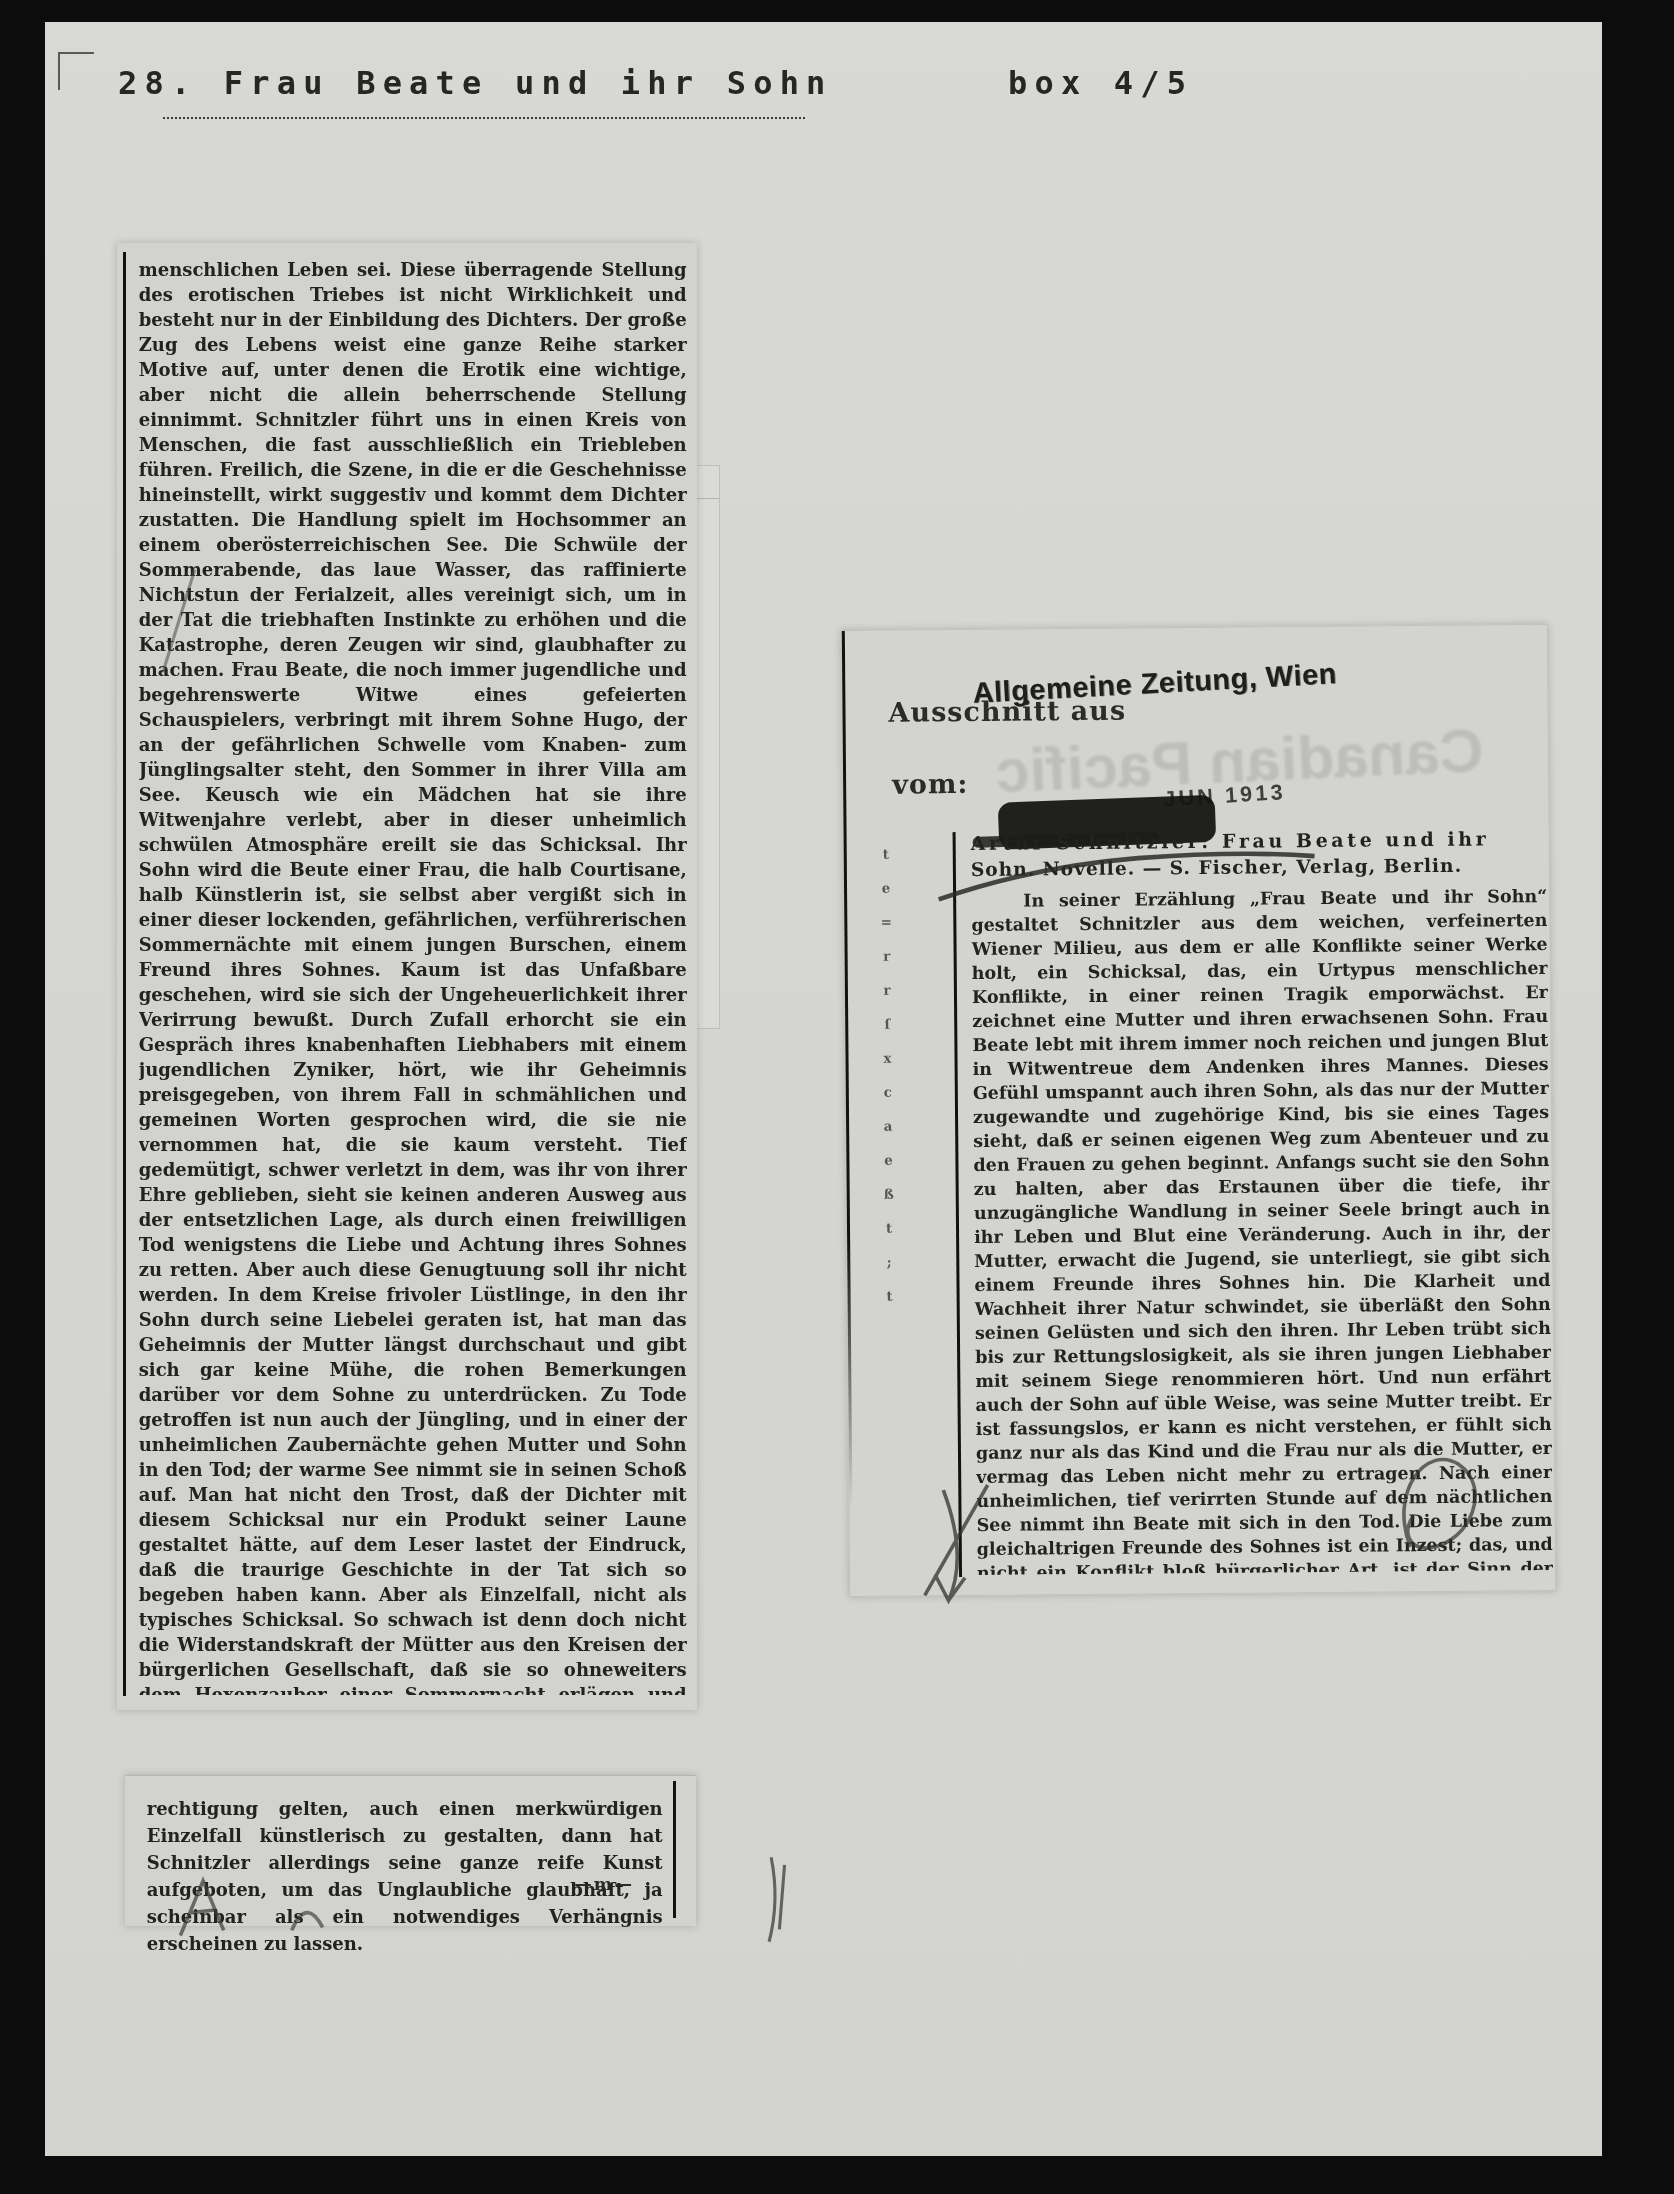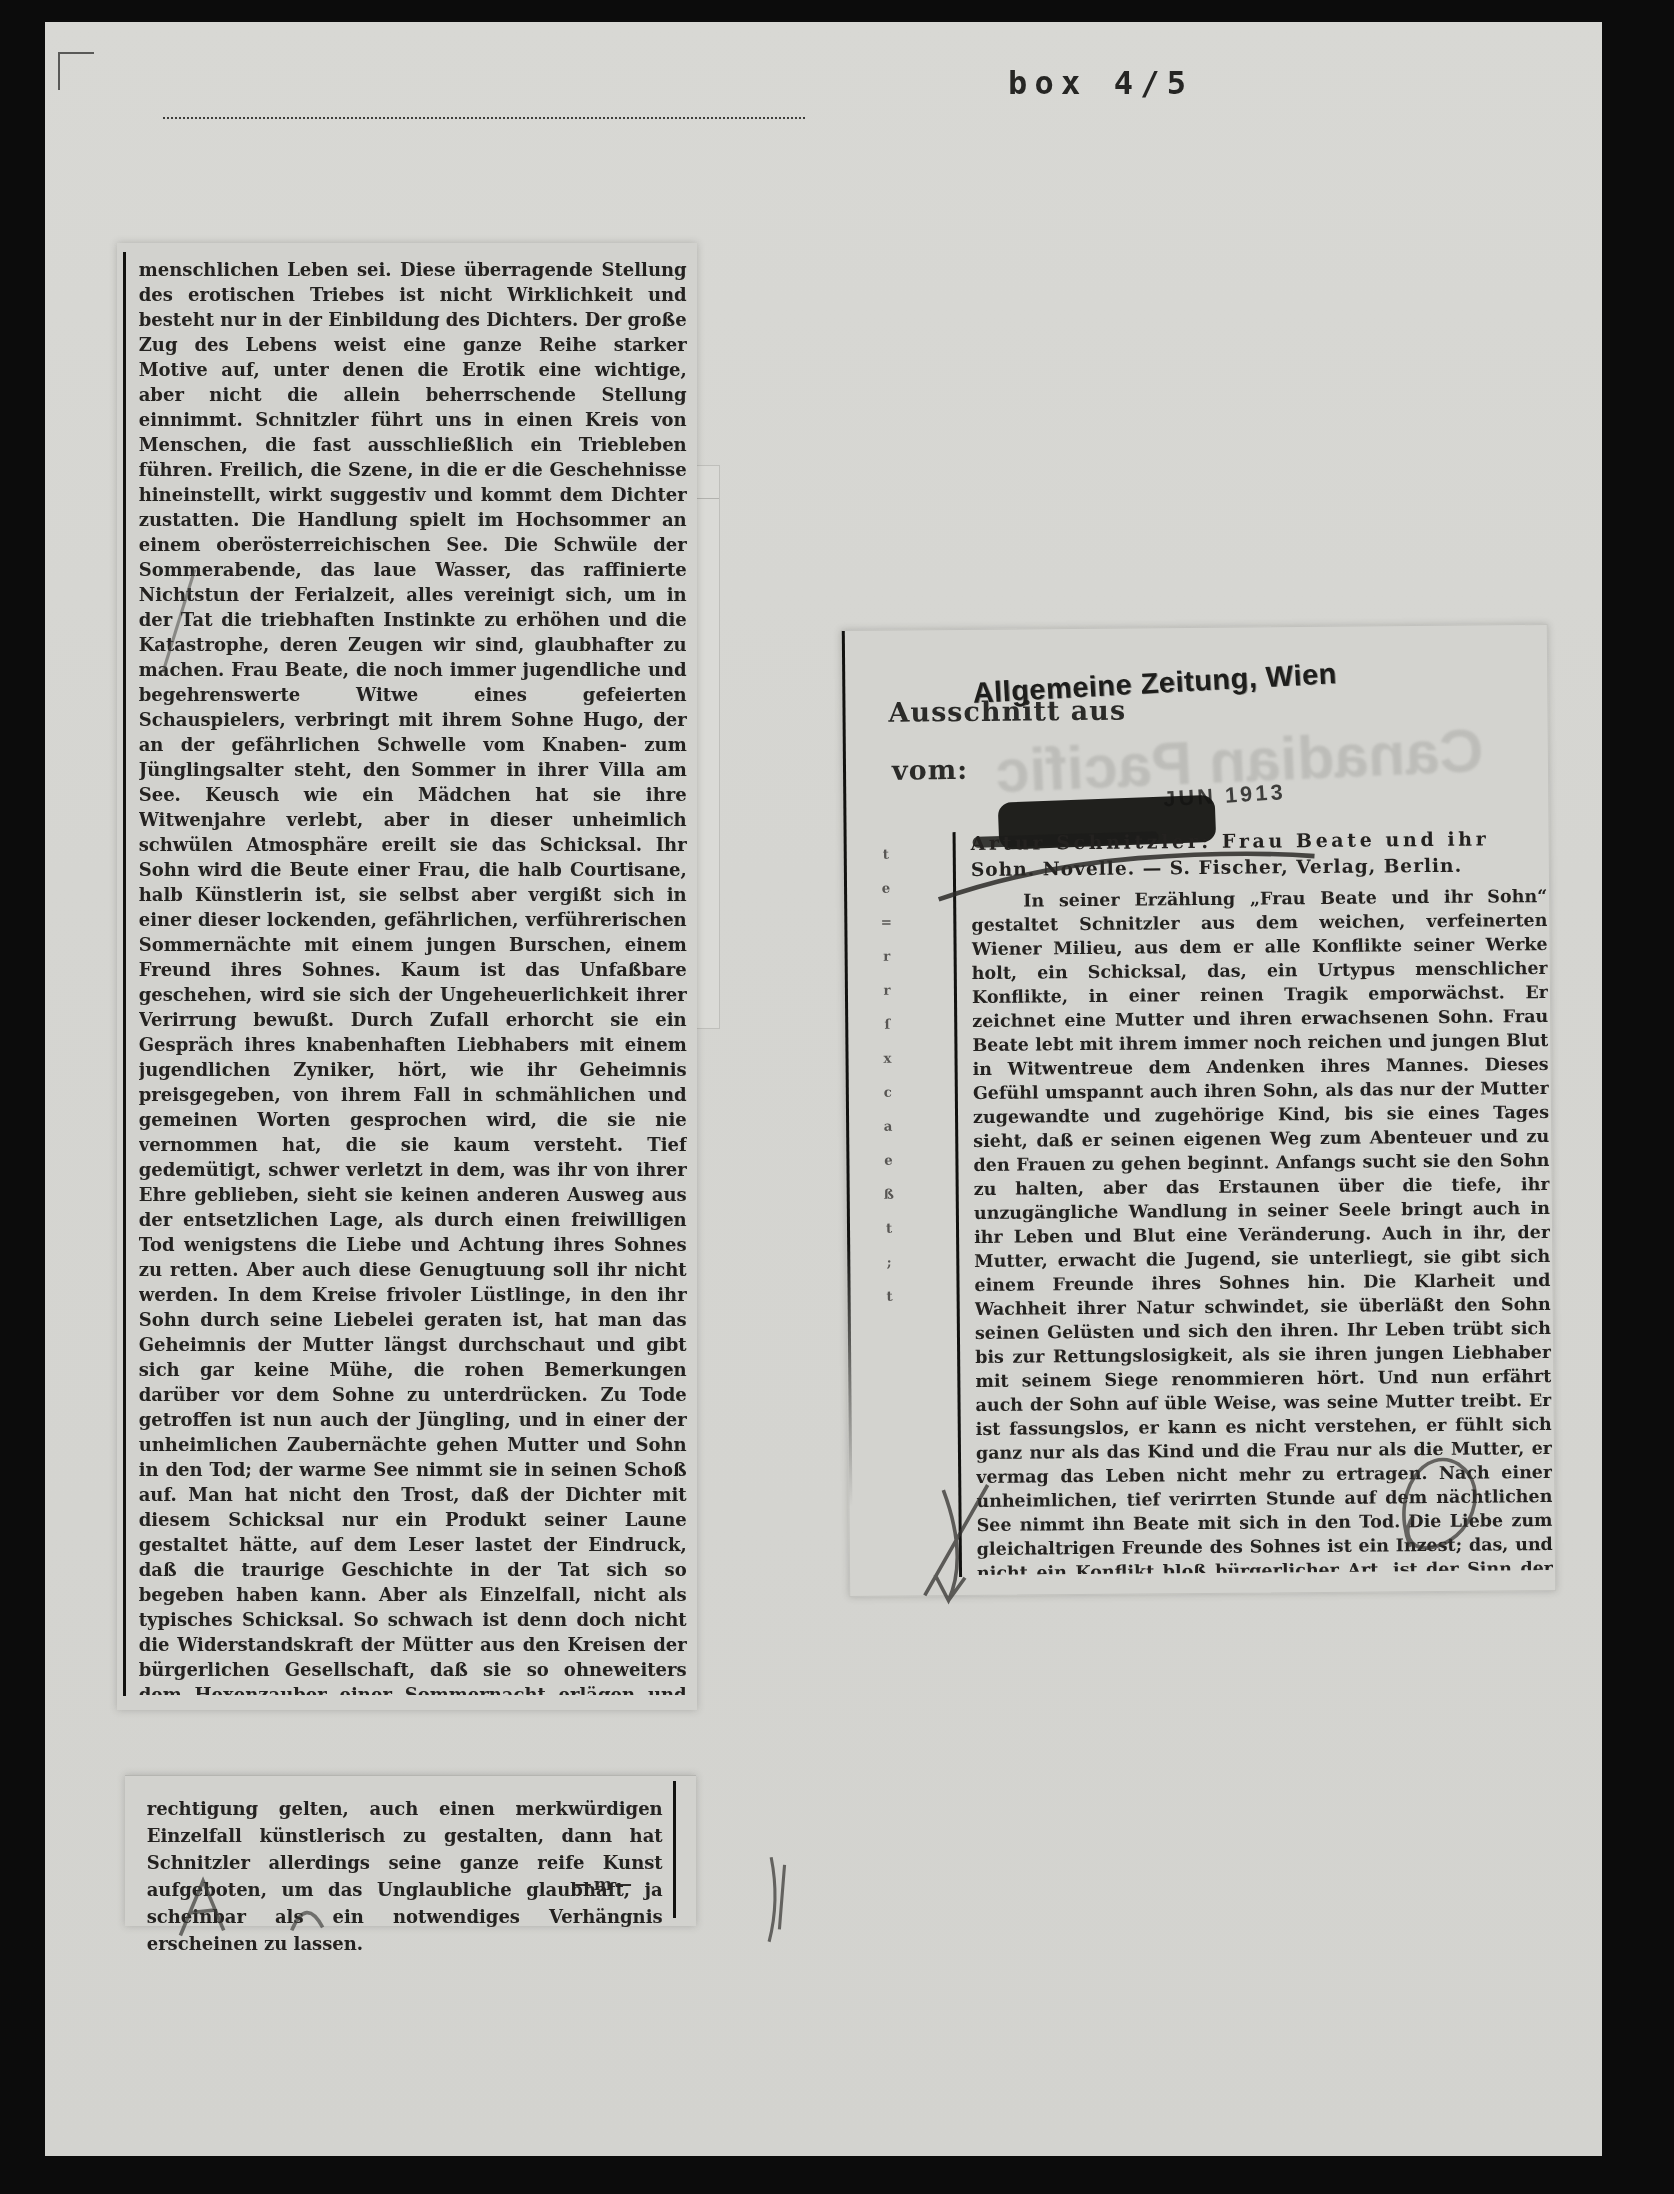--- a/index.html
+++ b/index.html
@@ -36,21 +36,21 @@
   #frag-rule{right:19.6px;top:5.2px;width:3.1px;height:137px;}
   #frag-text{position:absolute;left:21.7px;top:19.6px;width:516px;font-size:18px;line-height:27px;}
   #frag-sig{position:absolute;right:62px;bottom:32px;font-size:17.5px;font-weight:bold;
         letter-spacing:2.1px;color:#2a2826;}
   
   #right-clip{left:800px;top:605px;width:705px;height:965px;background:#d3d3cf;
         transform:rotate(-0.5deg);border:0.5px solid #c2c2be;}
   .formlabel{position:absolute;font-family:"DejaVu Serif",serif;font-weight:bold;
         font-size:27px;color:#2b2b29;letter-spacing:1px;}
   #form-aus{left:46px;top:66px;}
-  #form-vom{left:49px;top:124px;text-align:center;}
+  #form-vom{left:49px;top:138px;text-align:center;}
   #np-stamp{position:absolute;left:130px;top:34px;width:567px;
         font-family:"Liberation Sans",sans-serif;font-weight:bold;font-size:29px;
         color:#1e1e1c;transform:rotate(-2.6deg);letter-spacing:0.5px;white-space:nowrap;
         text-shadow:1px 0.5px 0 rgba(30,30,28,.45);}
   #ghost{position:absolute;left:108px;top:98px;width:577px;text-align:center;
         font-family:"Liberation Sans",sans-serif;font-weight:bold;font-size:61px;
         color:#a9a9a5;opacity:.5;transform:scaleX(-1) rotate(2deg);
         filter:blur(1px);white-space:nowrap;}
   #smudge{position:absolute;left:155px;top:170px;width:217px;height:47px;
         background:#141412;border-radius:13.4px;transform:rotate(-1.6deg);opacity:.94;}
@@ -75,20 +75,21 @@
   
   #ink{position:absolute;left:0;top:0;pointer-events:none;}
 </style>
 </head>
 <body>
 
 <div id="scan">
   <div id="page">
 
     <div class="corner-mark"></div>
+    <div class="hdr hdr-title">28. Frau Beate und ihr Sohn</div>
     <div class="hdr-underline"></div>
     <div class="hdr hdr-box">box 4/5</div>
 
     <div id="sliver" class="paper">
       <div id="sliver-line"></div>
     </div>
 
     <div id="left-clip" class="paper">
       <div id="left-rule" class="rule"></div>
       <div id="left-text" class="fraktur">menschlichen Leben sei. Diese überragende Stellung des erotischen Triebes ist nicht Wirklichkeit und besteht nur in der Einbildung des Dichters. Der große Zug des Lebens weist eine ganze Reihe starker Motive auf, unter denen die Erotik eine wichtige, aber nicht die allein beherrschende Stellung einnimmt. Schnitzler führt uns in einen Kreis von Menschen, die fast ausschließlich ein Triebleben führen. Freilich, die Szene, in die er die Geschehnisse hineinstellt, wirkt suggestiv und kommt dem Dichter zustatten. Die Handlung spielt im Hochsommer an einem oberösterreichischen See. Die Schwüle der Sommerabende, das laue Wasser, das raffinierte Nichtstun der Ferialzeit, alles vereinigt sich, um in der Tat die triebhaften Instinkte zu erhöhen und die Katastrophe, deren Zeugen wir sind, glaubhafter zu machen. Frau Beate, die noch immer jugendliche und begehrenswerte Witwe eines gefeierten Schauspielers, verbringt mit ihrem Sohne Hugo, der an der gefährlichen Schwelle vom Knaben- zum Jünglingsalter steht, den Sommer in ihrer Villa am See. Keusch wie ein Mädchen hat sie ihre Witwenjahre verlebt, aber in dieser unheimlich schwülen Atmosphäre ereilt sie das Schicksal. Ihr Sohn wird die Beute einer Frau, die halb Courtisane, halb Künstlerin ist, sie selbst aber vergißt sich in einer dieser lockenden, gefährlichen, verführerischen Sommernächte mit einem jungen Burschen, einem Freund ihres Sohnes. Kaum ist das Unfaßbare geschehen, wird sie sich der Ungeheuerlichkeit ihrer Verirrung bewußt. Durch Zufall erhorcht sie ein Gespräch ihres knabenhaften Liebhabers mit einem jugendlichen Zyniker, hört, wie ihr Geheimnis preisgegeben, von ihrem Fall in schmählichen und gemeinen Worten gesprochen wird, die sie nie vernommen hat, die sie kaum versteht. Tief gedemütigt, schwer verletzt in dem, was ihr von ihrer Ehre geblieben, sieht sie keinen anderen Ausweg aus der entsetzlichen Lage, als durch einen freiwilligen Tod wenigstens die Liebe und Achtung ihres Sohnes zu retten. Aber auch diese Genugtuung soll ihr nicht werden. In dem Kreise frivoler Lüstlinge, in den ihr Sohn durch seine Liebelei geraten ist, hat man das Geheimnis der Mutter längst durchschaut und gibt sich gar keine Mühe, die rohen Bemerkungen darüber vor dem Sohne zu unterdrücken. Zu Tode getroffen ist nun auch der Jüngling, und in einer der unheimlichen Zaubernächte gehen Mutter und Sohn in den Tod; der warme See nimmt sie in seinen Schoß auf. Man hat nicht den Trost, daß der Dichter mit diesem Schicksal nur ein Produkt seiner Laune gestaltet hätte, auf dem Leser lastet der Eindruck, daß die traurige Geschichte in der Tat sich so begeben haben kann. Aber als Einzelfall, nicht als typisches Schicksal. So schwach ist denn doch nicht die Widerstandskraft der Mütter aus den Kreisen der bürgerlichen Gesellschaft, daß sie so ohneweiters dem Hexenzauber einer Sommernacht erlägen und alle Empfindungen der Scham so weit überwinden würden, um mit einem Kameraden des eigenen Sohnes sich einzulassen. Insofern also der Dichter uns Typisches und allgemein Gültiges vorführen soll, ist das Werk verfehlt. Läßt man aber die Be-</div>

